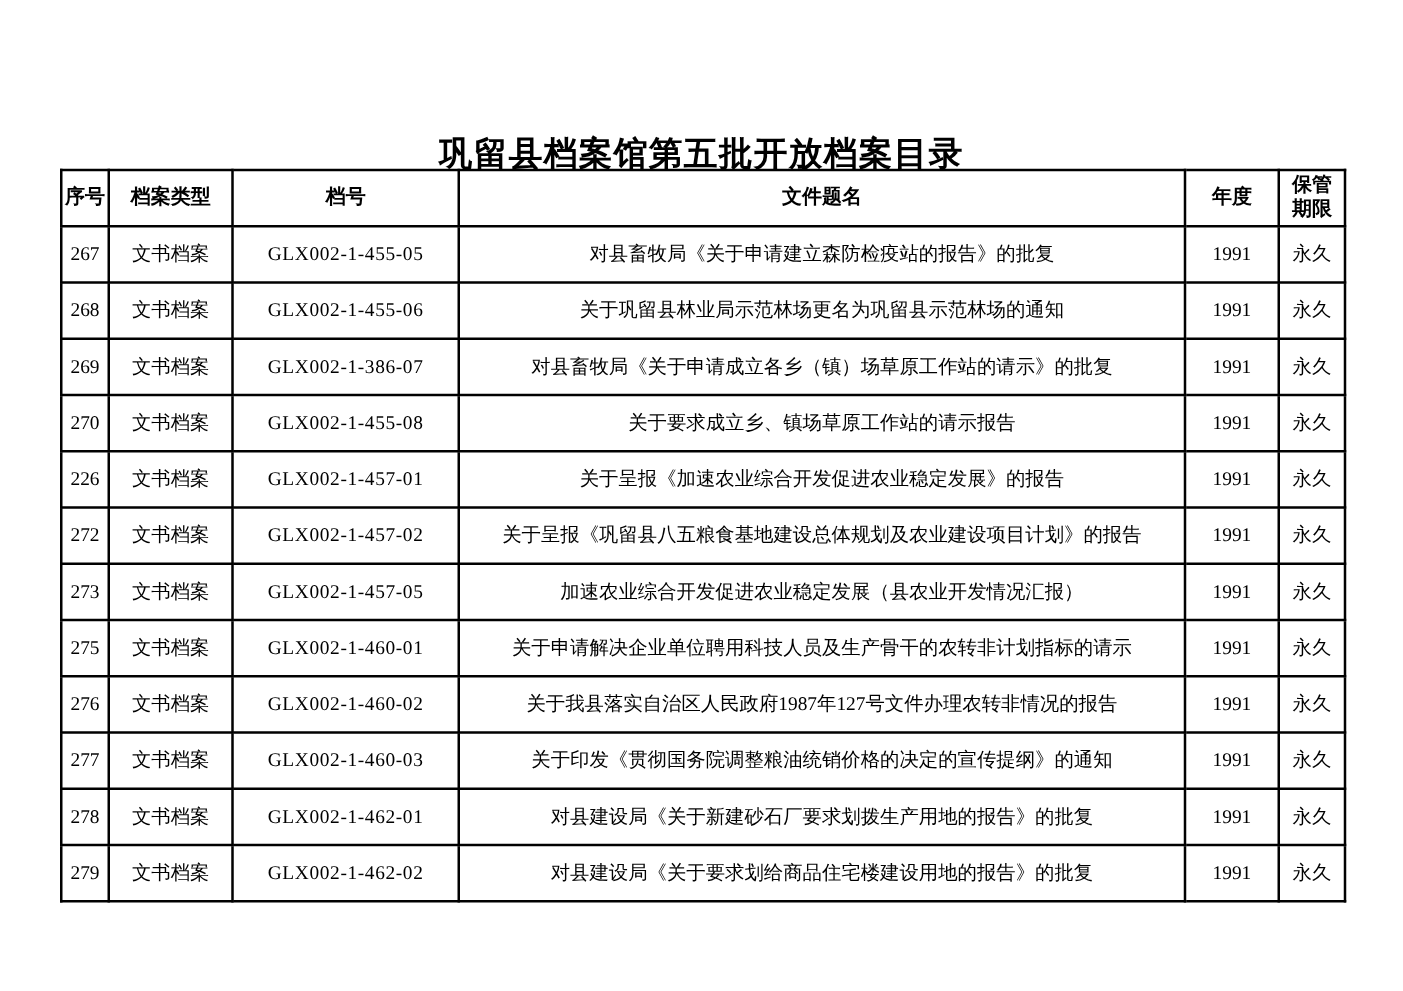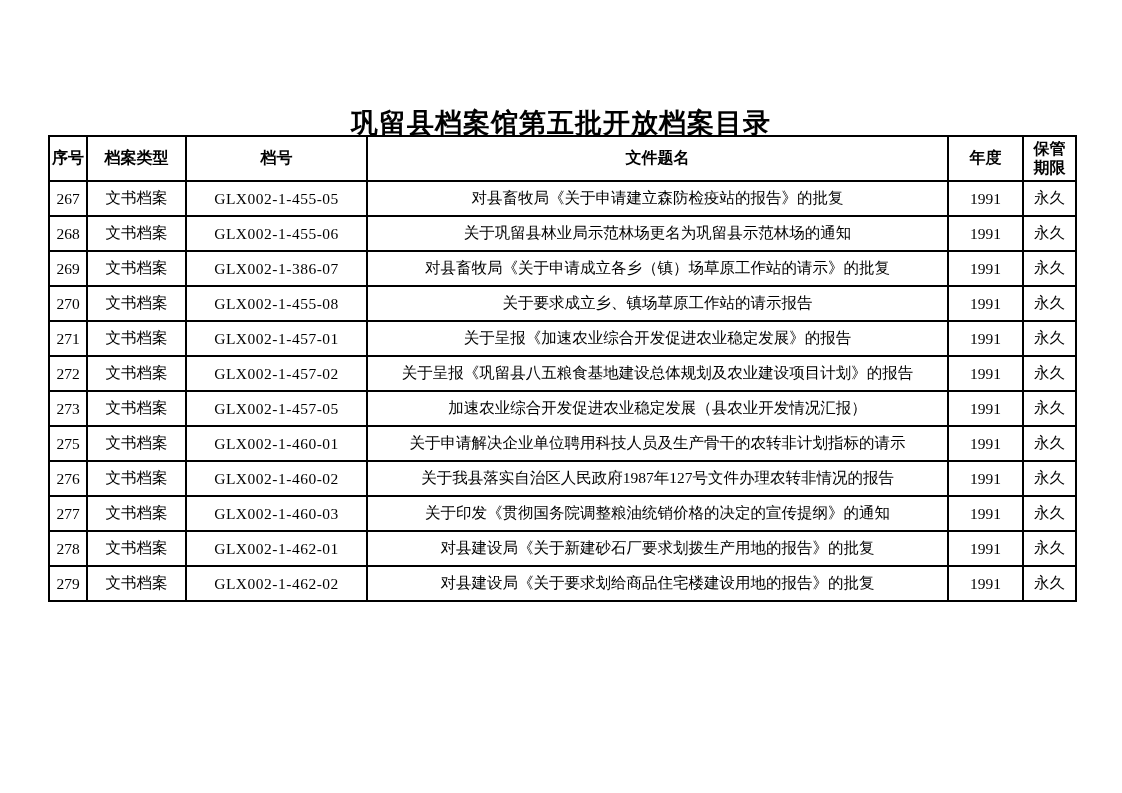--- a/index.html
+++ b/index.html
@@ -38,21 +38,21 @@
     border: 2px solid #000000;
     text-align: center;
     vertical-align: middle;
     padding: 0 2px;
     overflow: hidden;
   }
   table.archive-table thead tr {
     height: 45px;
   }
   table.archive-table tbody tr {
-    height: 35px;
+    height: 45px;
   }
   table.archive-table th {
     font-size: 16px;
     font-weight: bold;
     line-height: 1.15;
   }
   table.archive-table td {
     font-size: 15.5px;
     font-weight: normal;
   }
@@ -115,21 +115,21 @@
   </tr>
       <tr>
     <td class="cell-seq">270</td>
     <td class="cell-type">文书档案</td>
     <td class="cell-docno">GLX002-1-455-08</td>
     <td class="cell-title">关于要求成立乡、镇场草原工作站的请示报告</td>
     <td class="cell-year">1991</td>
     <td class="cell-retention">永久</td>
   </tr>
       <tr>
-    <td class="cell-seq">271</td>
+    <td class="cell-seq">226</td>
     <td class="cell-type">文书档案</td>
     <td class="cell-docno">GLX002-1-457-01</td>
     <td class="cell-title">关于呈报《加速农业综合开发促进农业稳定发展》的报告</td>
     <td class="cell-year">1991</td>
     <td class="cell-retention">永久</td>
   </tr>
       <tr>
     <td class="cell-seq">272</td>
     <td class="cell-type">文书档案</td>
     <td class="cell-docno">GLX002-1-457-02</td>

